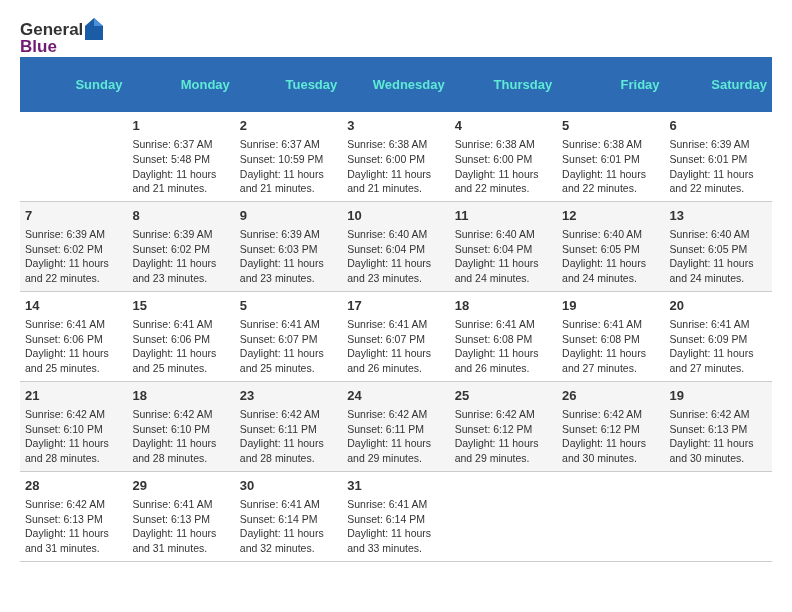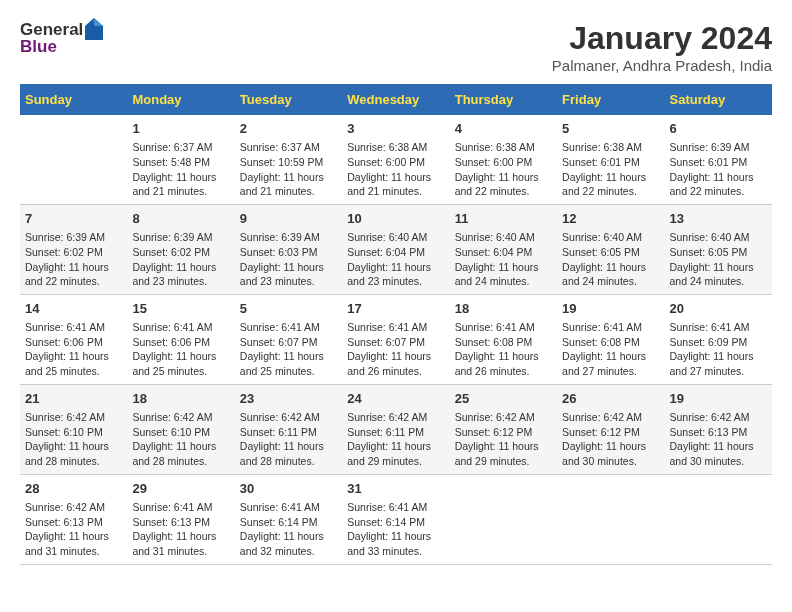--- a/index.html
+++ b/index.html
@@ -7,21 +7,20 @@
       font-family: Arial, sans-serif;
       background: #fff;
       width: 792px;
       min-height: 612px;
       padding: 20px;
     }
     .header {
       display: flex;
       align-items: flex-start;
       justify-content: space-between;
-      margin-bottom: 10px;
     }
     .logo {
       display: flex;
       align-items: center;
     }
     .logo-text {
       display: flex;
       flex-direction: column;
       font-size: 18px;
       font-weight: bold;
@@ -46,23 +45,23 @@
       font-weight: normal;
       color: #555;
     }
     table {
       width: 100%;
       border-collapse: collapse;
       font-size: 11px;
     }
     thead tr th {
       background-color: #2d6bb5;
-      color: #fde047;
-      padding: 8px 5px;
-      text-align: left;
+      color: #5eead4;
+      padding: 20px 5px;
+      text-align: right;
       font-size: 13px;
       font-weight: bold;
     }
     tbody tr {
       border-bottom: 1px solid #ccc;
     }
     tbody tr:nth-child(odd) {
       background: #fff;
     }
     tbody tr:nth-child(even) {
@@ -94,24 +93,20 @@
     <div class="logo-text">
       <span>
         <span style="color:#333;font-size:17px;font-weight:bold;">General</span><svg class="logo-icon" viewBox="0 0 18 22" style="display:inline-block;vertical-align:middle;margin-left:2px;">
             <polygon points="9,0 18,8 18,22 0,22 0,8" fill="#1a5da6"></polygon>
             <polygon points="9,0 18,8 9,8" fill="#4a90d9"></polygon>
           </svg>
       </span>
       <span style="color:#701a75;font-size:17px;font-weight:bold;margin-top:-2px;">Blue</span>
     </div>
   </div>
-  <div class="title-block">
-    <h1>January 2024</h1>
-    <h2>Palmaner, Andhra Pradesh, India</h2>
-  </div>
 </div>
 
 <table>
   <thead>
     <tr>
     <th>Sunday</th>
         <th>Monday</th>
         <th>Tuesday</th>
         <th>Wednesday</th>
         <th>Thursday</th>

